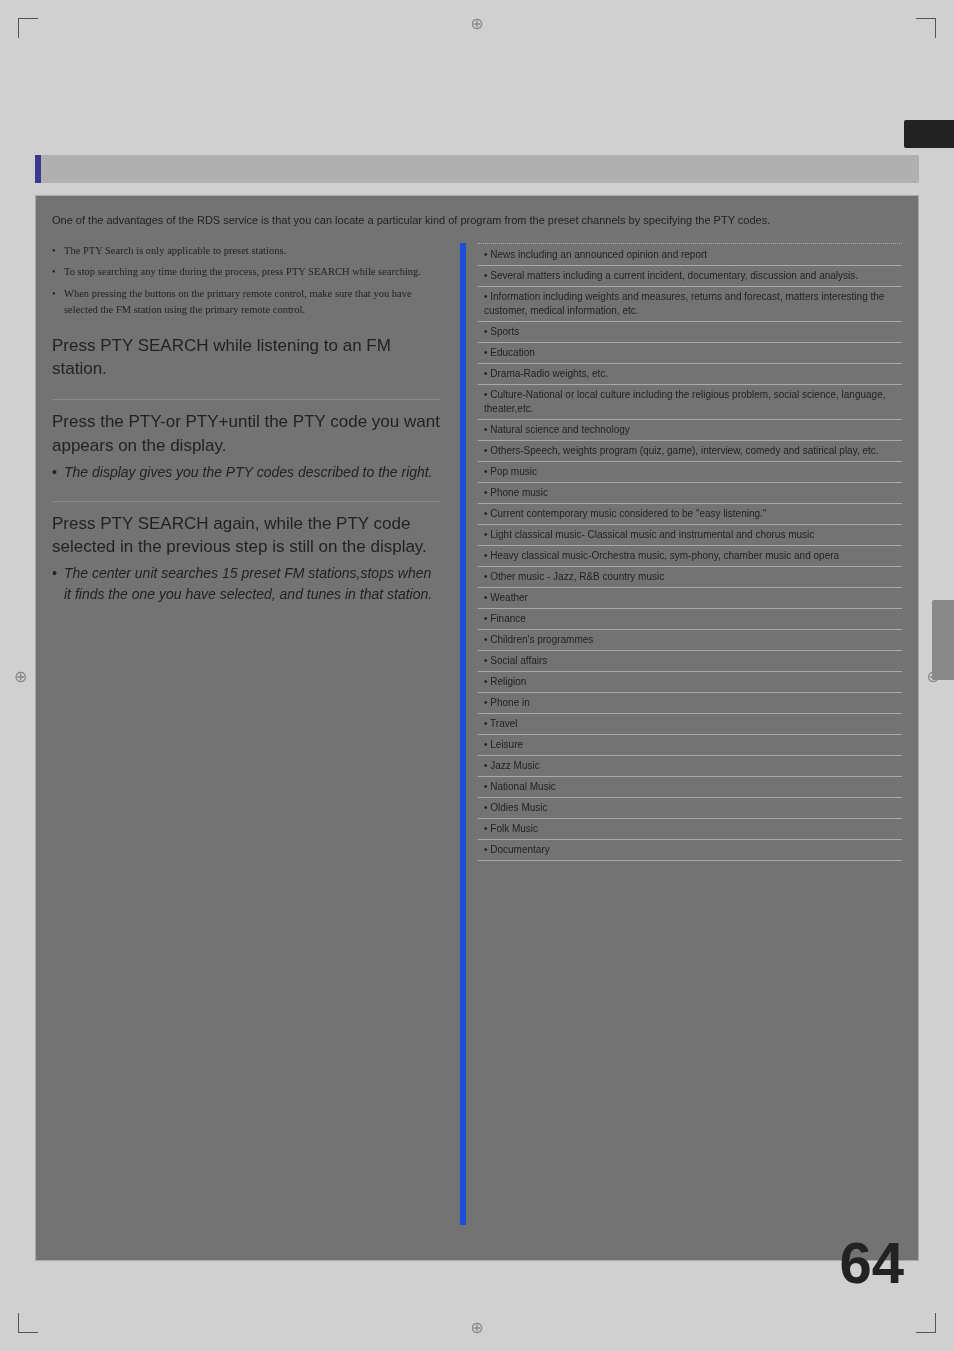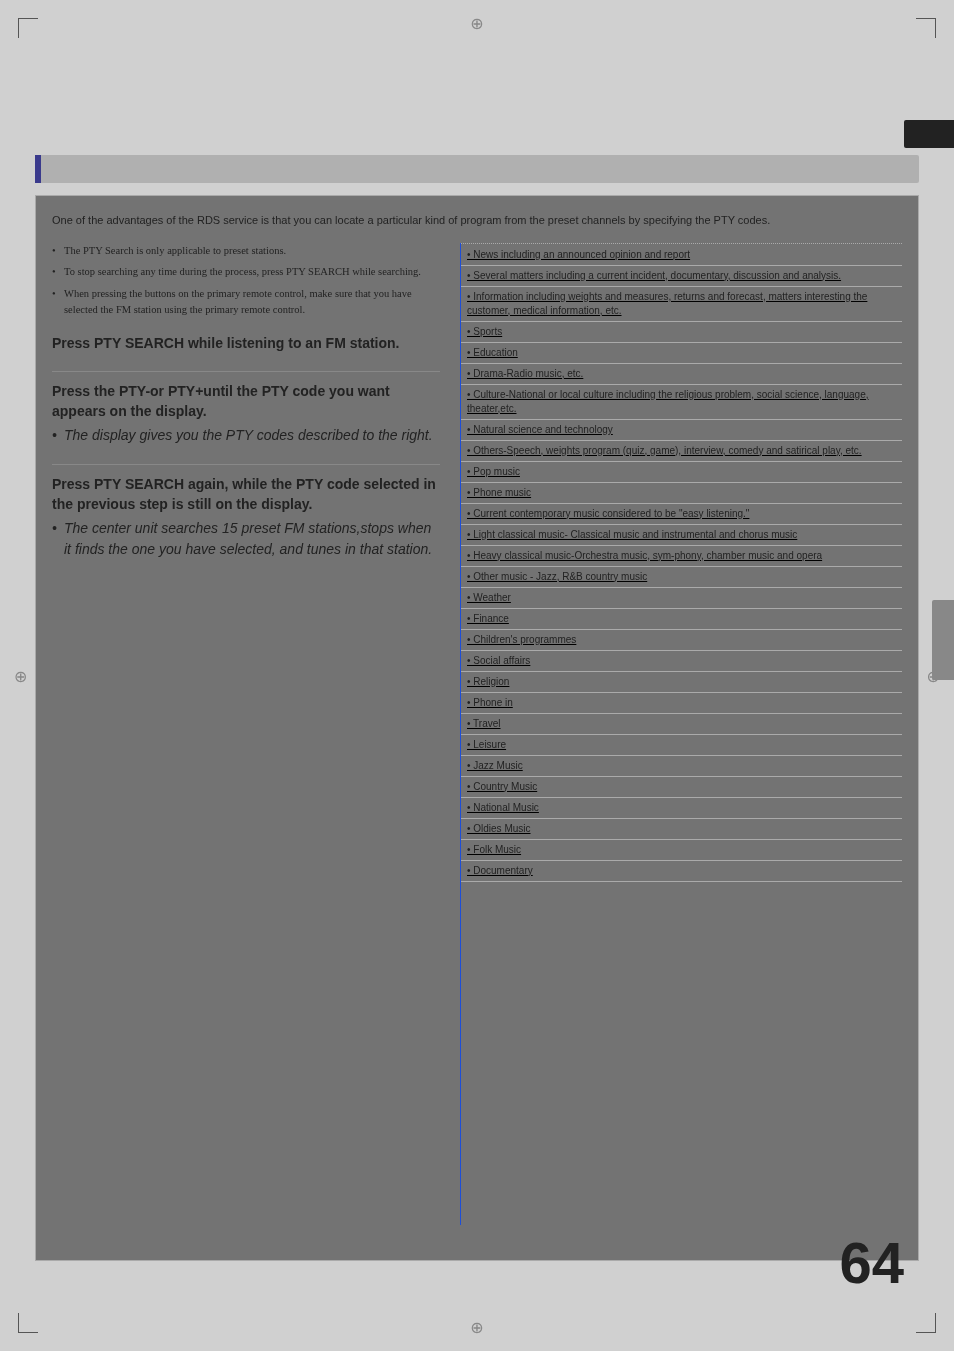--- a/index.html
+++ b/index.html
@@ -140,22 +140,22 @@
     .notes-list li::before {
       content: '•';
       position: absolute;
       left: 0;
     }
 
     .step-block {
       margin-bottom: 18px;
     }
     .step-title {
-      font-size: 14px;
-      font-weight: bold;
+      font-size: 17px;
+      font-weight: normal;
       color: #222;
       margin-bottom: 4px;
       line-height: 1.4;
     }
     .step-sub {
       font-size: 14px;
       line-height: 1.5;
       color: #222;
       padding-left: 12px;
       position: relative;
@@ -170,23 +170,22 @@
     
     .step-divider {
       border: none;
       border-top: 1px solid #888;
       margin: 10px 0;
     }
 
     
     .right-col {
       width: 52%;
-      border-left: 1px solid #1d4ed8;
-      padding-left: 0;
-      text-decoration: underline;
+      border-left: 6px solid #1d4ed8;
+      padding-left: 12px;
     }
 
     .pty-table {
       width: 100%;
       border-collapse: collapse;
     }
 
     .pty-table tr td {
       border-bottom: 1px solid #aaa;
       padding: 3px 6px;
@@ -289,21 +288,21 @@
               <tr>
                 <td>• Information including weights and measures, returns and forecast, matters interesting the customer, medical information, etc.</td>
               </tr>
               <tr>
                 <td>• Sports</td>
               </tr>
               <tr>
                 <td>• Education</td>
               </tr>
               <tr>
-                <td>• Drama-Radio music, etc.</td>
+                <td>• Drama-Radio weights, etc.</td>
               </tr>
               <tr>
                 <td>• Culture-National or local culture including the religious problem, social science, language, theater,etc.</td>
               </tr>
               <tr>
                 <td>• Natural science and technology</td>
               </tr>
               <tr>
                 <td>• Others-Speech, weights program (quiz, game), interview, comedy and satirical play, etc.</td>
               </tr>
@@ -344,23 +343,20 @@
                 <td>• Phone in</td>
               </tr>
               <tr>
                 <td>• Travel</td>
               </tr>
               <tr>
                 <td>• Leisure</td>
               </tr>
               <tr>
                 <td>• Jazz Music</td>
-              </tr>
-              <tr>
-                <td>• Country Music</td>
               </tr>
               <tr>
                 <td>• National Music</td>
               </tr>
               <tr>
                 <td>• Oldies Music</td>
               </tr>
               <tr>
                 <td>• Folk Music</td>
               </tr>

